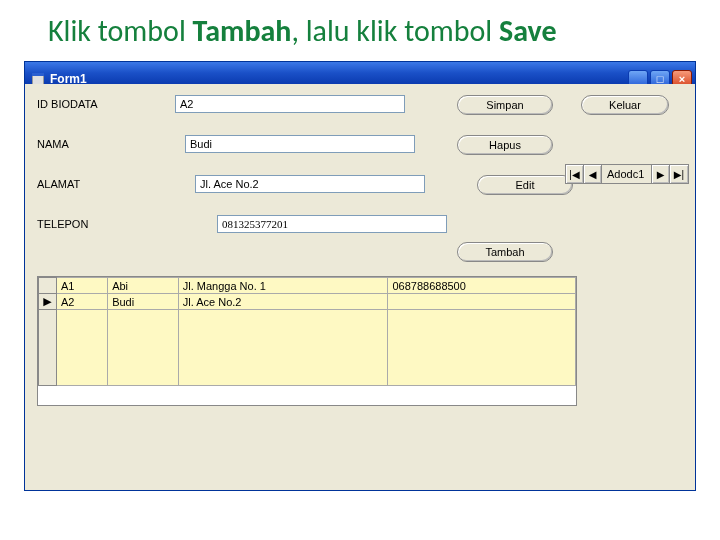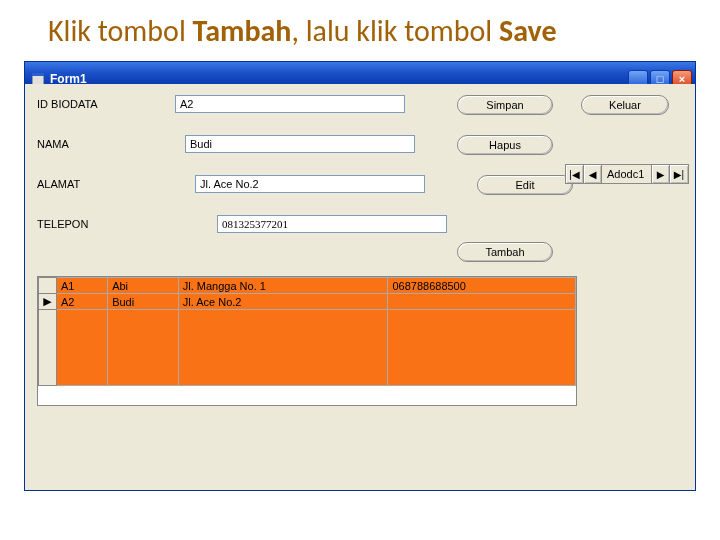--- a/index.html
+++ b/index.html
@@ -7,21 +7,21 @@
     font-family: "Tahoma", "Segoe UI", sans-serif;
     background: #fff;
     width: 720px;
     height: 540px;
     overflow: hidden;
   }
   .slide-title {
     font-family: "Calibri", sans-serif;
     font-size: 30px;
     padding: 12px 0 8px 48px;
-    color: #a16207;
+    color: #15803d;
   }
   .slide-title .normal { font-weight: 400; }
   .slide-title .bold { font-weight: 700; }
   .window {
     margin: 4px 24px 0 24px;
     border: 1px solid #003399;
     background: #eee;
     height: 430px;
     position: relative;
   }
@@ -116,21 +116,21 @@
     border: 1px solid #888;
   }
   .grid table { border-collapse: collapse; width: 100%; }
   .grid th, .grid td {
     border: 1px solid #aaa;
     font-size: 11px;
     font-weight: 400;
     text-align: left;
     padding: 1px 4px;
     height: 16px;
-    background: #f97316;
+    background: #fef9c3;
   }
   .grid th {
     background: #ece9d8;
     border-color: #888;
   }
   .grid th.rowhdr, .grid td.rowhdr {
     width: 18px;
     background: #ece9d8;
     text-align: center;
     border-color: #888;

